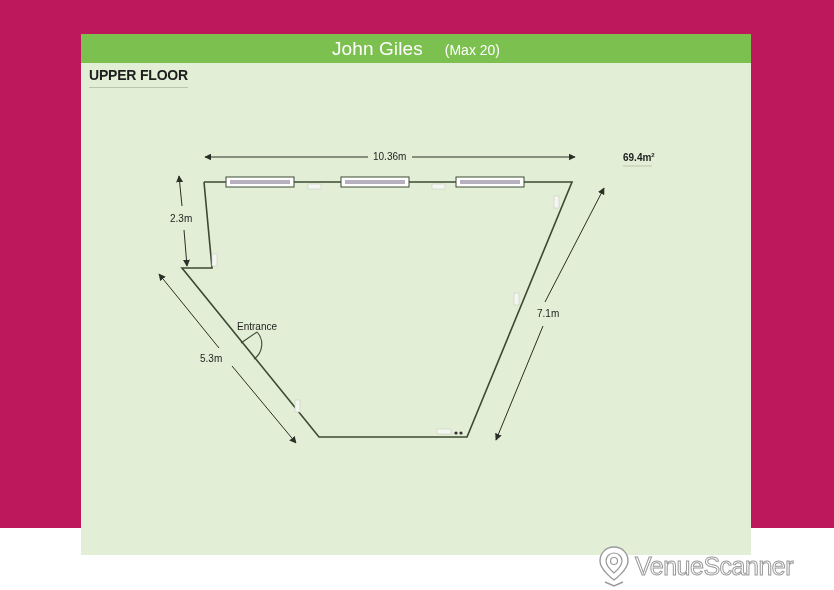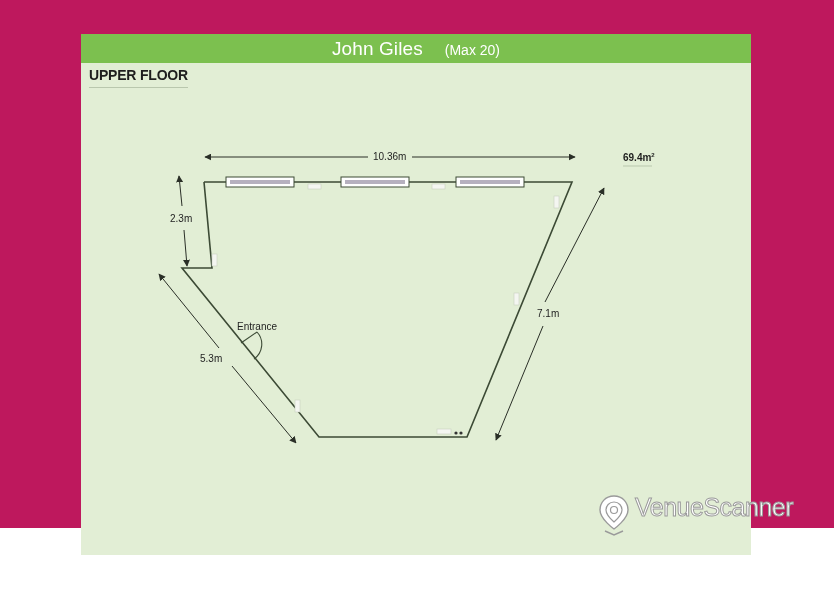--- a/index.html
+++ b/index.html
@@ -84,23 +84,23 @@
       color: #1e1e1e;
       padding-bottom: 4px;
       border-bottom: 1px solid #c5d3b8;
     }
     .capacity-bar .item {
       white-space: nowrap;
     }
     .watermark {
       position: absolute;
       left: 597px;
-      top: 493px;
+      top: 544px;
       display: flex;
-      align-items: flex-start;
+      align-items: center;
     }
     .watermark .brand {
       font-size: 25px;
       color: #ffffff;
       -webkit-text-stroke: 1px #9a9a9a;
       letter-spacing: -0.5px;
       margin-left: 4px;
     }
   </style>
 </head>

